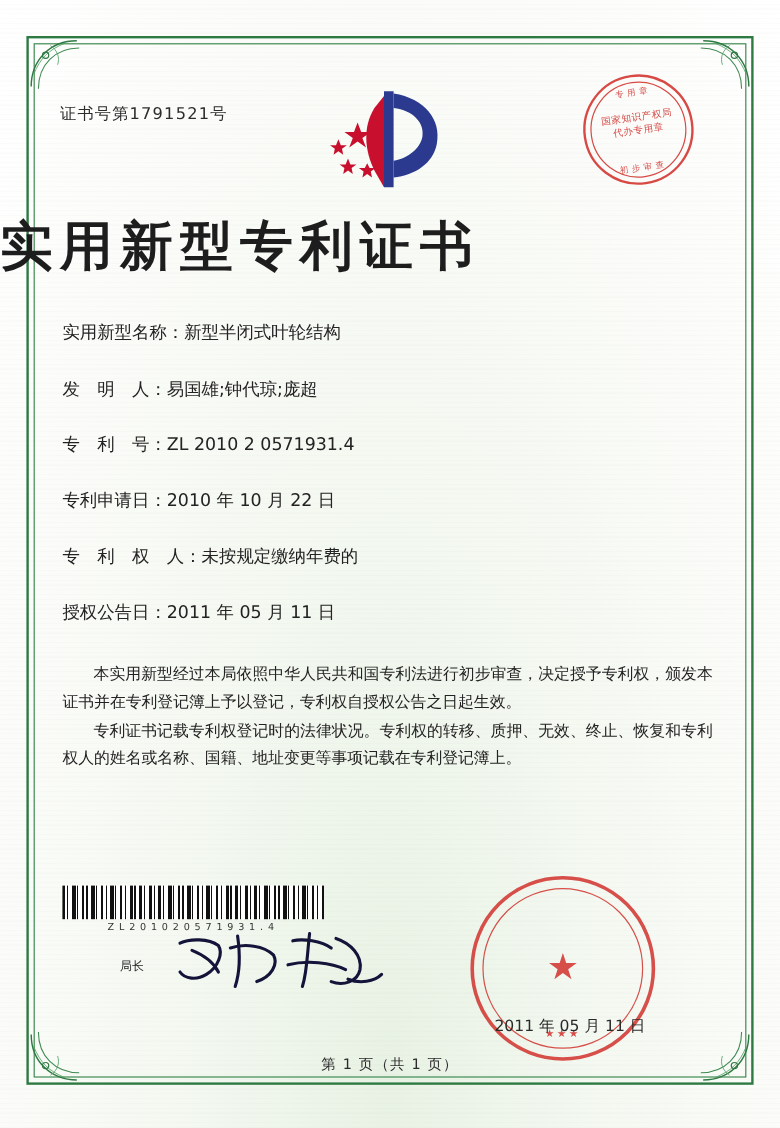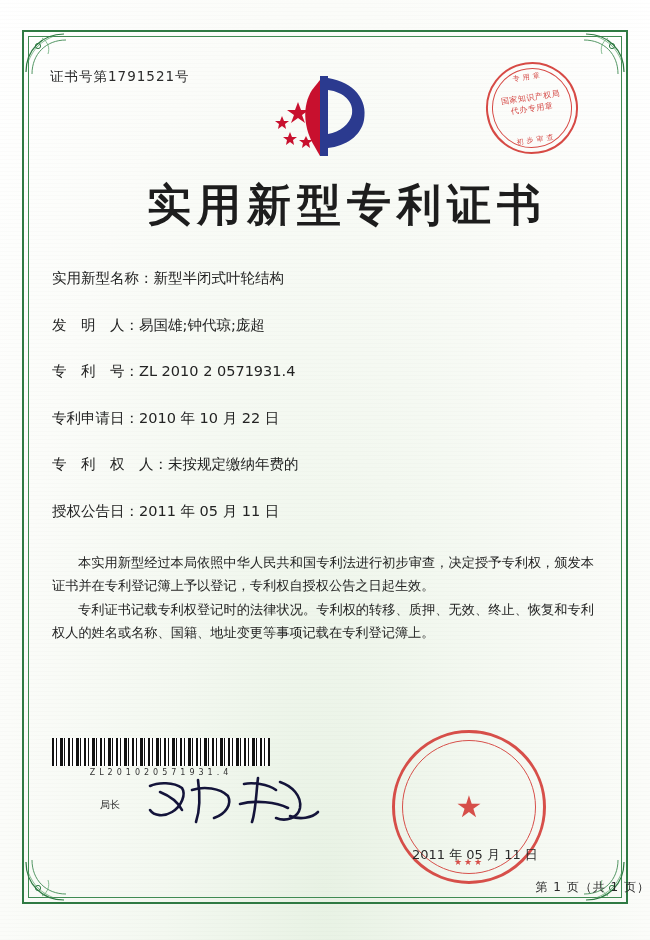--- a/index.html
+++ b/index.html
@@ -33,21 +33,21 @@
     pointer-events:none;
   }
   .corner svg{display:block;}
   .c-tl{left:24px;top:32px;}
   .c-tr{right:24px;top:32px;transform:scaleX(-1);}
   .c-bl{left:24px;bottom:38px;transform:scaleY(-1);}
   .c-br{right:24px;bottom:38px;transform:scale(-1,-1);}
 
   
   .cert-no{
-    position:absolute;left:50px;top:68px;
+    position:absolute;left:50px;top:86px;
     font-size:13.5px;color:#2c2c2c;letter-spacing:1px;
     font-family:"DejaVu Sans", sans-serif;
   }
   
   .emblem{
     position:absolute;left:268px;top:72px;width:110px;height:92px;
   }
   
   .seal-top{
     position:absolute;right:72px;top:62px;width:88px;height:88px;
@@ -70,27 +70,25 @@
     font-size:7px;color:#cf2f2b;letter-spacing:3px;
   }
   .seal-top .st-arc-b{
     position:absolute;left:0;right:0;bottom:7px;text-align:center;
     font-size:7px;color:#cf2f2b;letter-spacing:3px;
   }
 
   
   .main-title{
     position:absolute;left:0;right:0;top:176px;
-    text-align:center;
     font-size:44px;
     font-weight:bold;
     letter-spacing:6px;
     color:#1d1d1d;
     font-family:"DejaVu Sans", sans-serif;
-    padding-left:44px;
   }
 
   
   .fields{
     position:absolute;left:52px;top:268px;right:52px;
   }
   .field{
     font-size:14.5px;color:#232323;margin-bottom:26.5px;line-height:20px;
     white-space:nowrap;
   }
@@ -148,21 +146,21 @@
     position:absolute;left:0;right:0;bottom:14px;text-align:center;
     font-size:9px;letter-spacing:2px;color:#d2322d;
   }
   .seal-date{
     position:absolute;left:412px;top:846px;font-size:13px;color:#2a2a2a;
     letter-spacing:0px;
   }
 
   
   .footer{
-    position:absolute;left:0;right:0;bottom:44px;text-align:right;
+    position:absolute;left:0;right:0;bottom:44px;text-align:center;
     font-size:12px;color:#2b2b2b;letter-spacing:1px;
   }
   
   .texture{
     position:absolute;left:0;top:0;right:0;bottom:0;
     background:
       repeating-linear-gradient(0deg, rgba(0,0,0,0.012) 0px, rgba(0,0,0,0.012) 1px, rgba(0,0,0,0) 1px, rgba(0,0,0,0) 4px);
     pointer-events:none;
   }
 </style>

